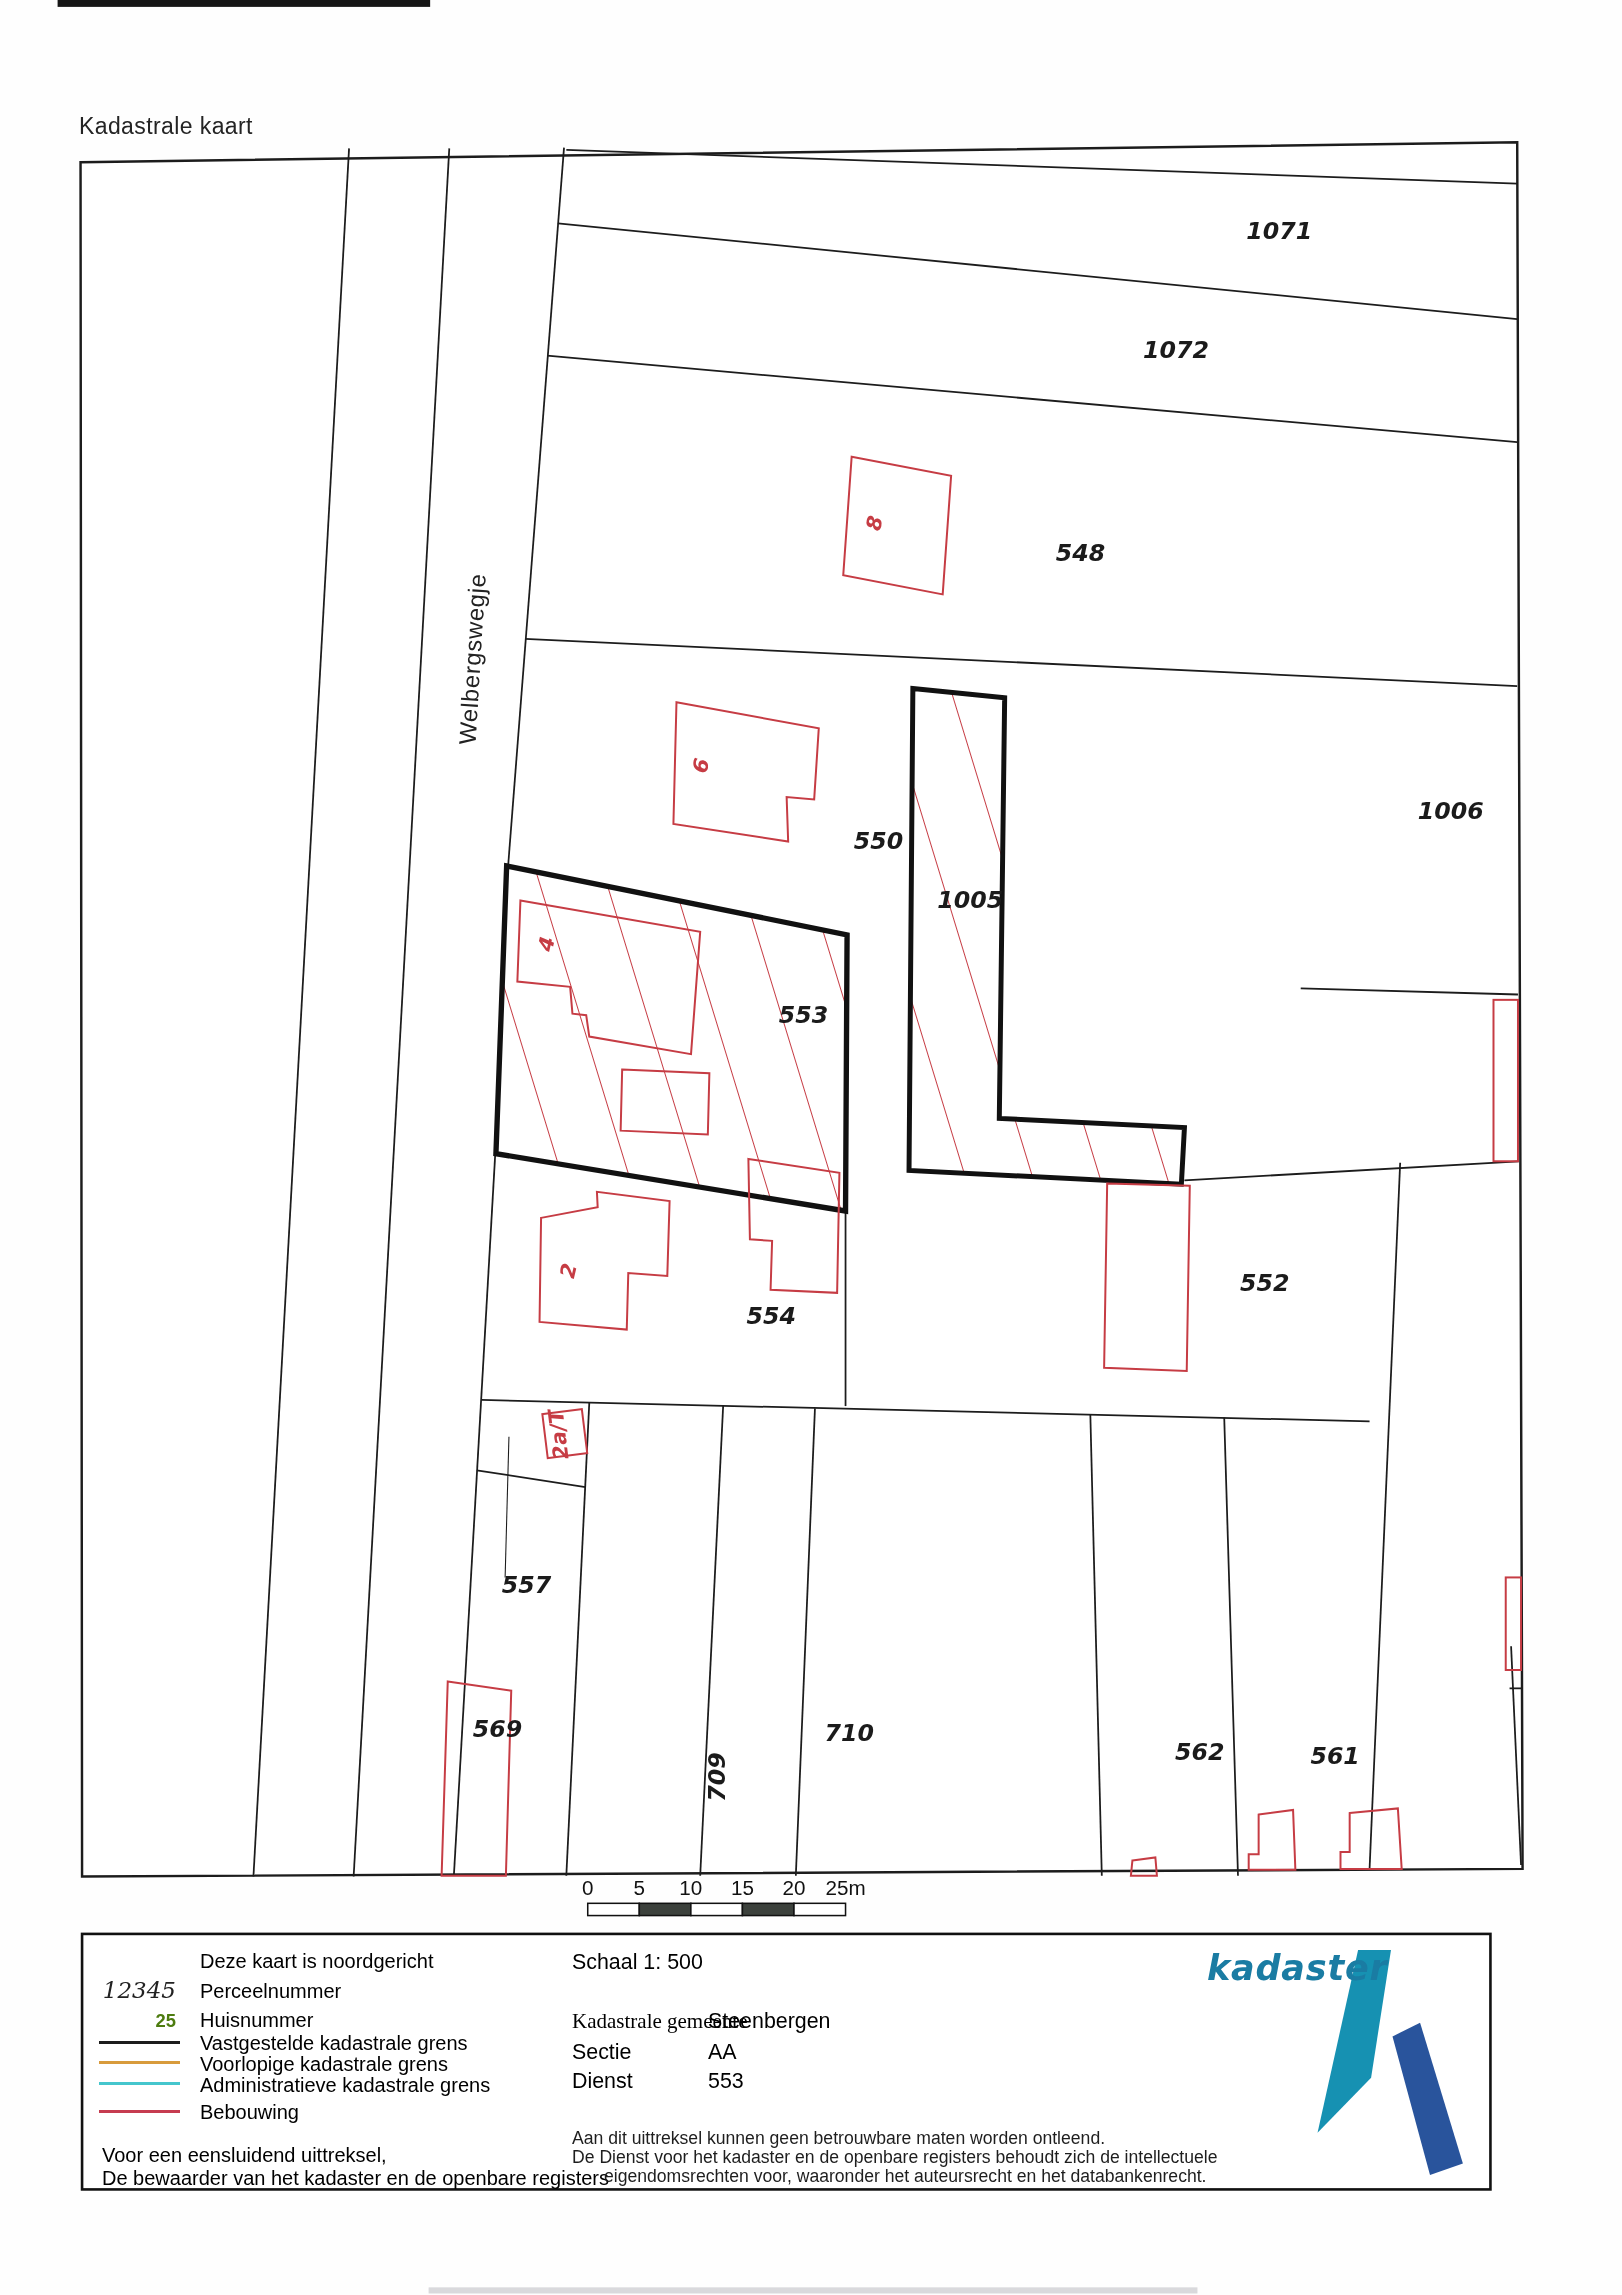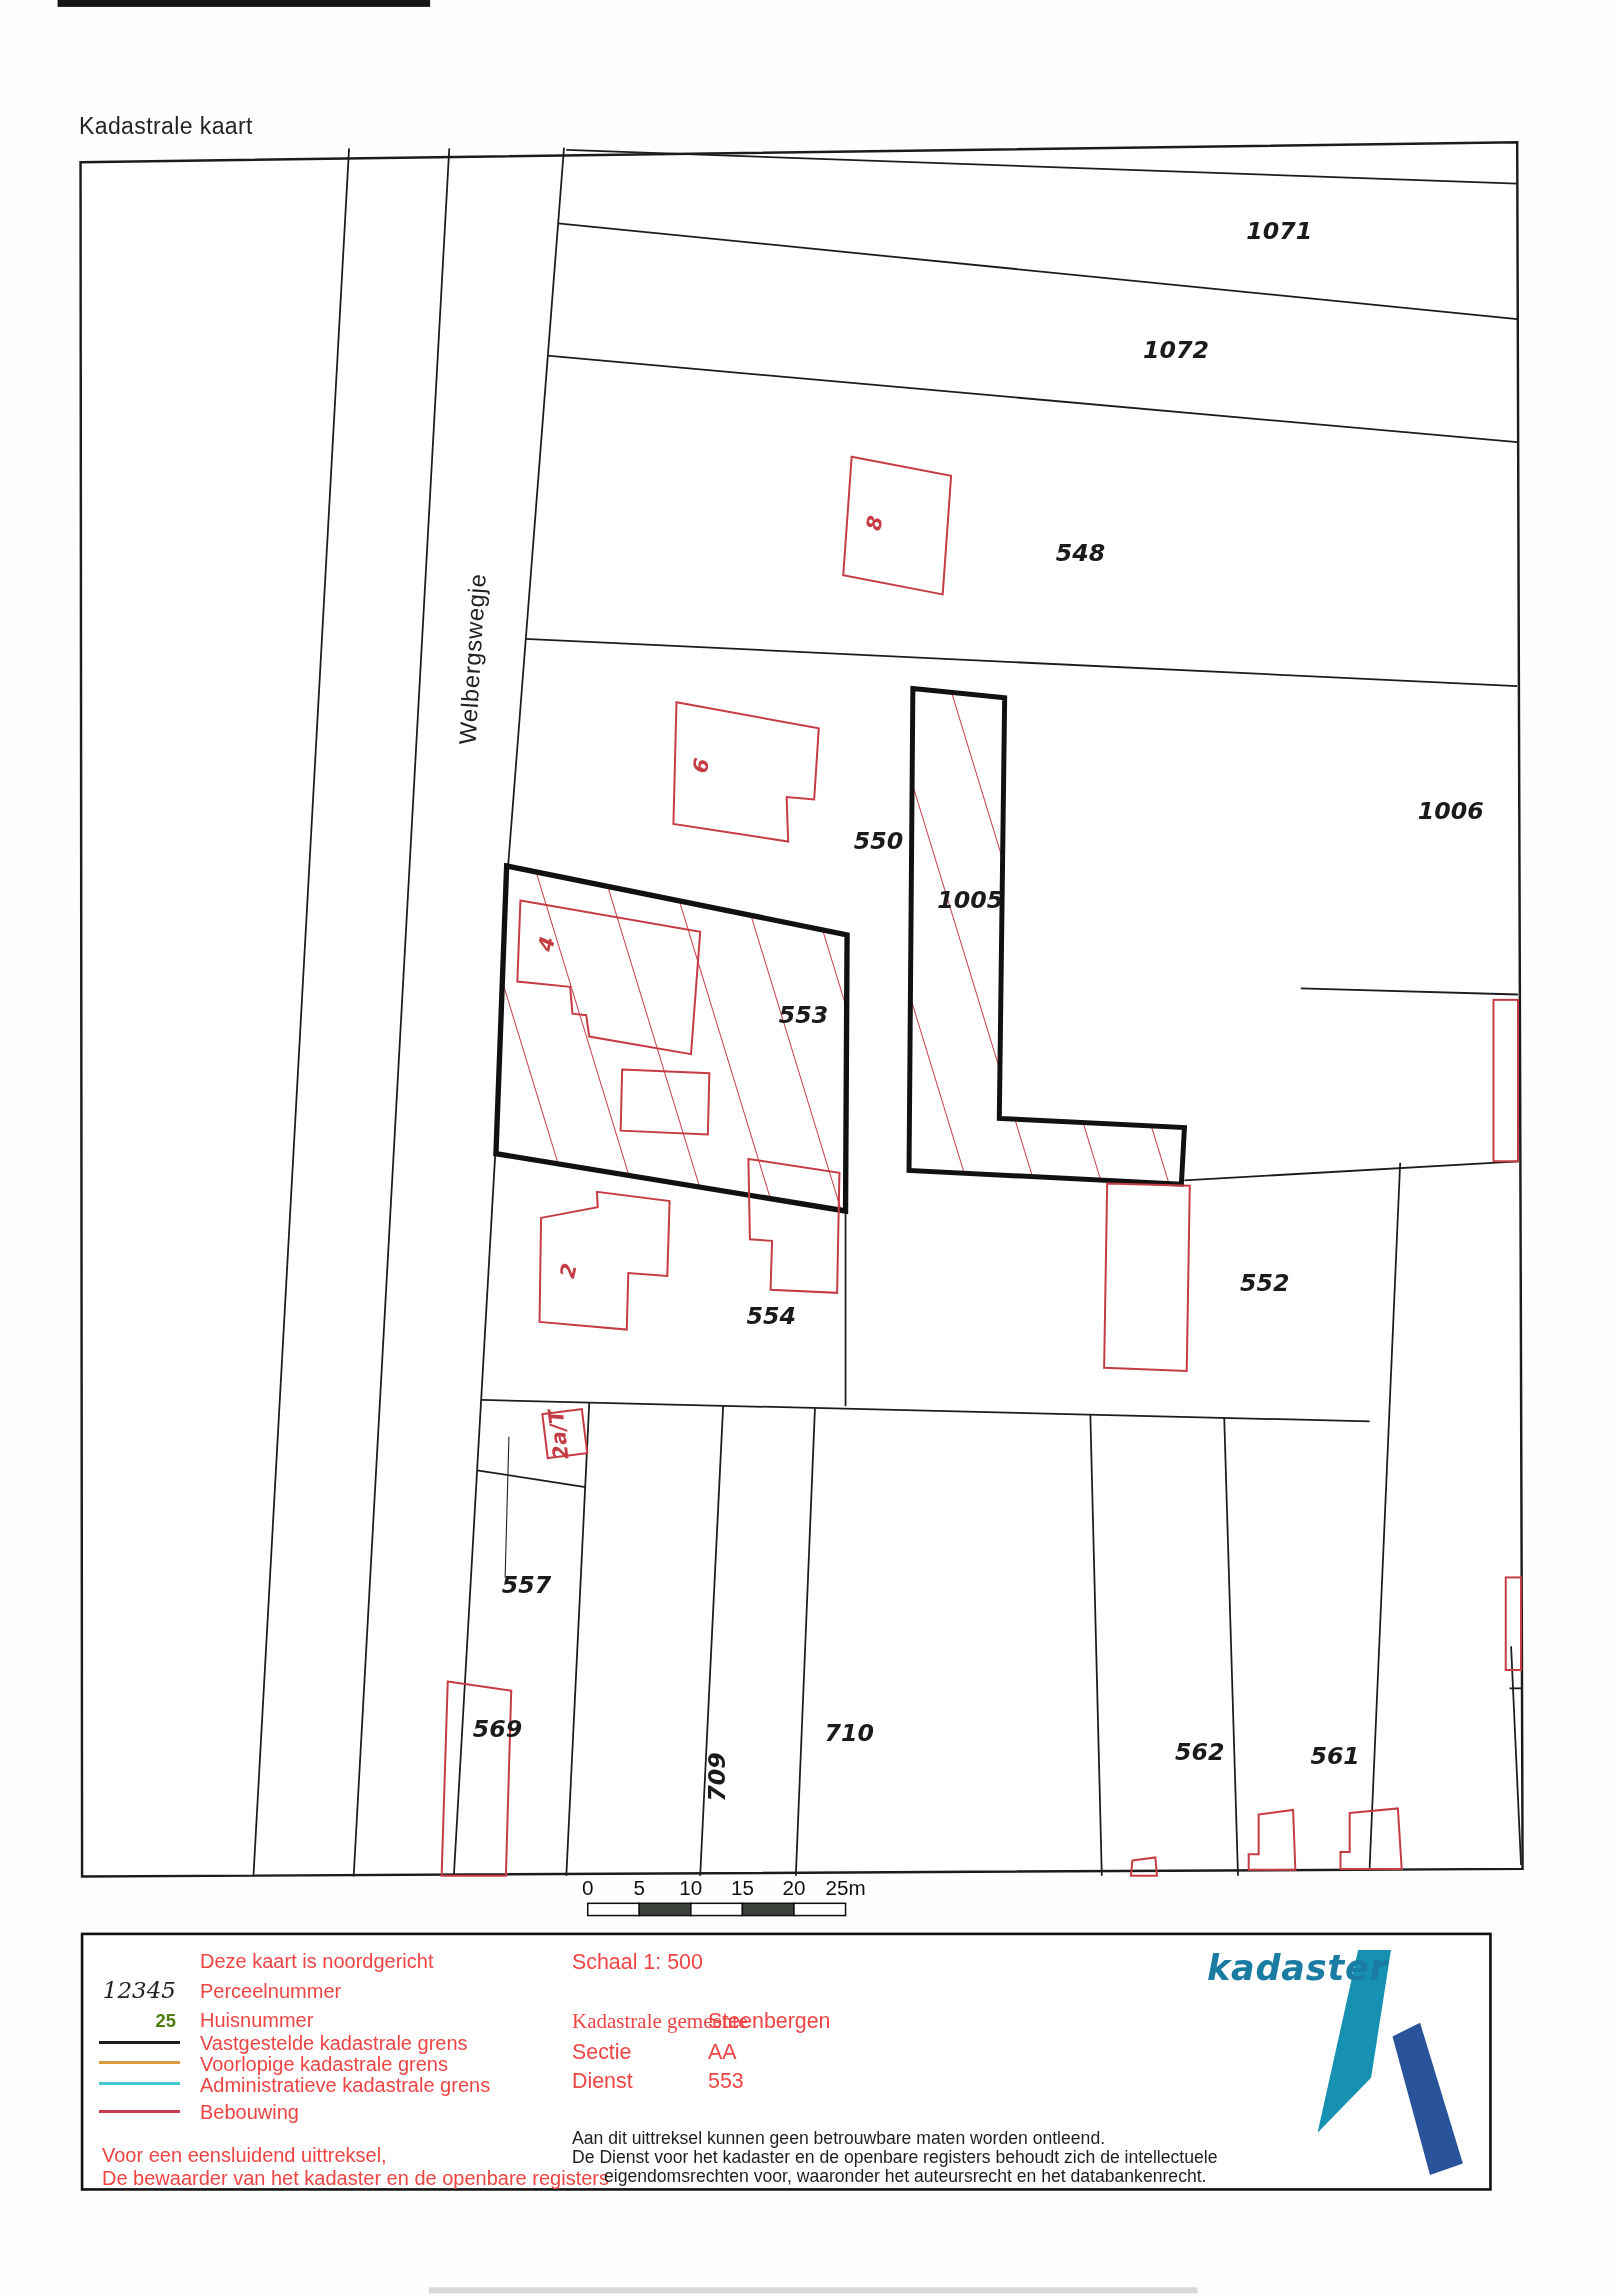--- a/index.html
+++ b/index.html
@@ -1,21 +1,21 @@
 <!DOCTYPE html>
 <html style="font-size:12.2px"><head>
 <meta charset="utf-8">
 <style>
   html,body{margin:0;padding:0;background:#ffffff;}
   #page{position:relative;width:1623px;height:2295px;background:#fefefe;overflow:hidden;
         font-family:"Liberation Sans", sans-serif;color:#1c1c1c;}
   #mapsvg{position:absolute;left:0;top:0;z-index:0;}
   .abs{position:absolute;z-index:2;}
   .title{font-size:23px;color:#242424;letter-spacing:0.4px;}
-  .ftr-label{font-size:20px;color:#ef4444;}
+  .ftr-label{font-size:20px;color:#000000;}
   .ftr-small{font-size:17.6px;color:#1e1e1e;}
   .sample-num{font-size:23px;font-style:italic;font-family:"DejaVu Serif", serif;color:#222;}
   .sample-huis{font-size:18.4px;font-weight:bold;color:#4d7c0f;}
   .legend-line{position:absolute;width:81px;height:3.1px;z-index:2;}
   .logo-text{font-size:35px;font-weight:bold;font-style:italic;color:#1a7ca3;
              font-family:"DejaVu Sans", sans-serif;letter-spacing:0.8px;}
   svg text.parcel{font-family:"DejaVu Sans", sans-serif;font-style:italic;font-weight:600;
                   font-size:31px;fill:#1b1b1b;}
   svg text.house{font-family:"DejaVu Sans", sans-serif;font-style:italic;font-weight:600;
                  font-size:27px;fill:#c63c44;}

